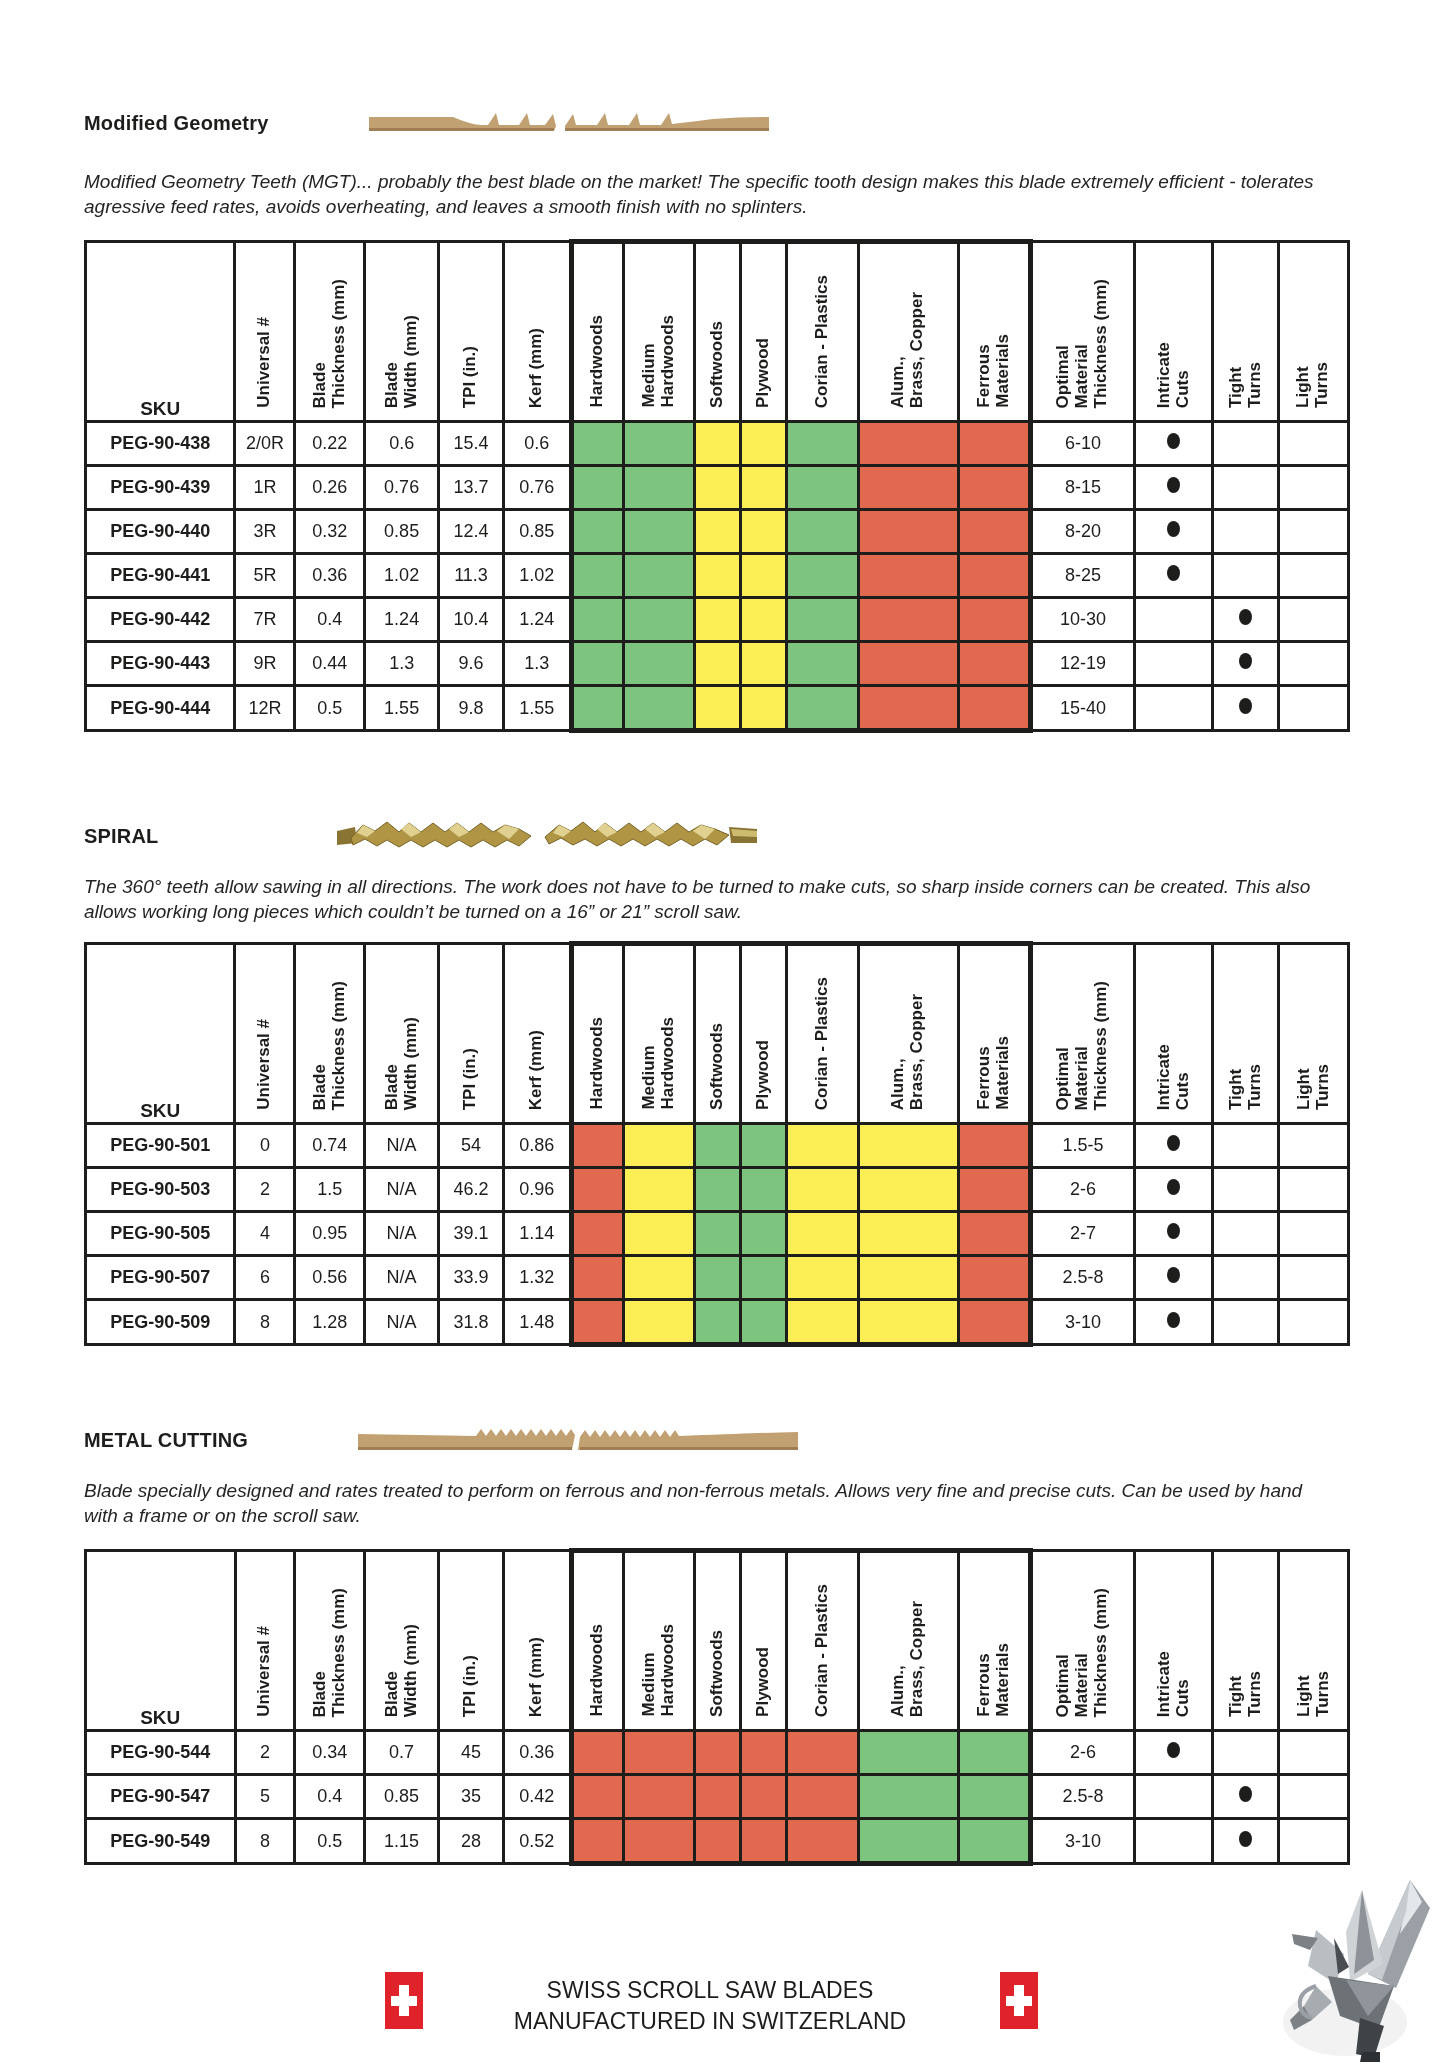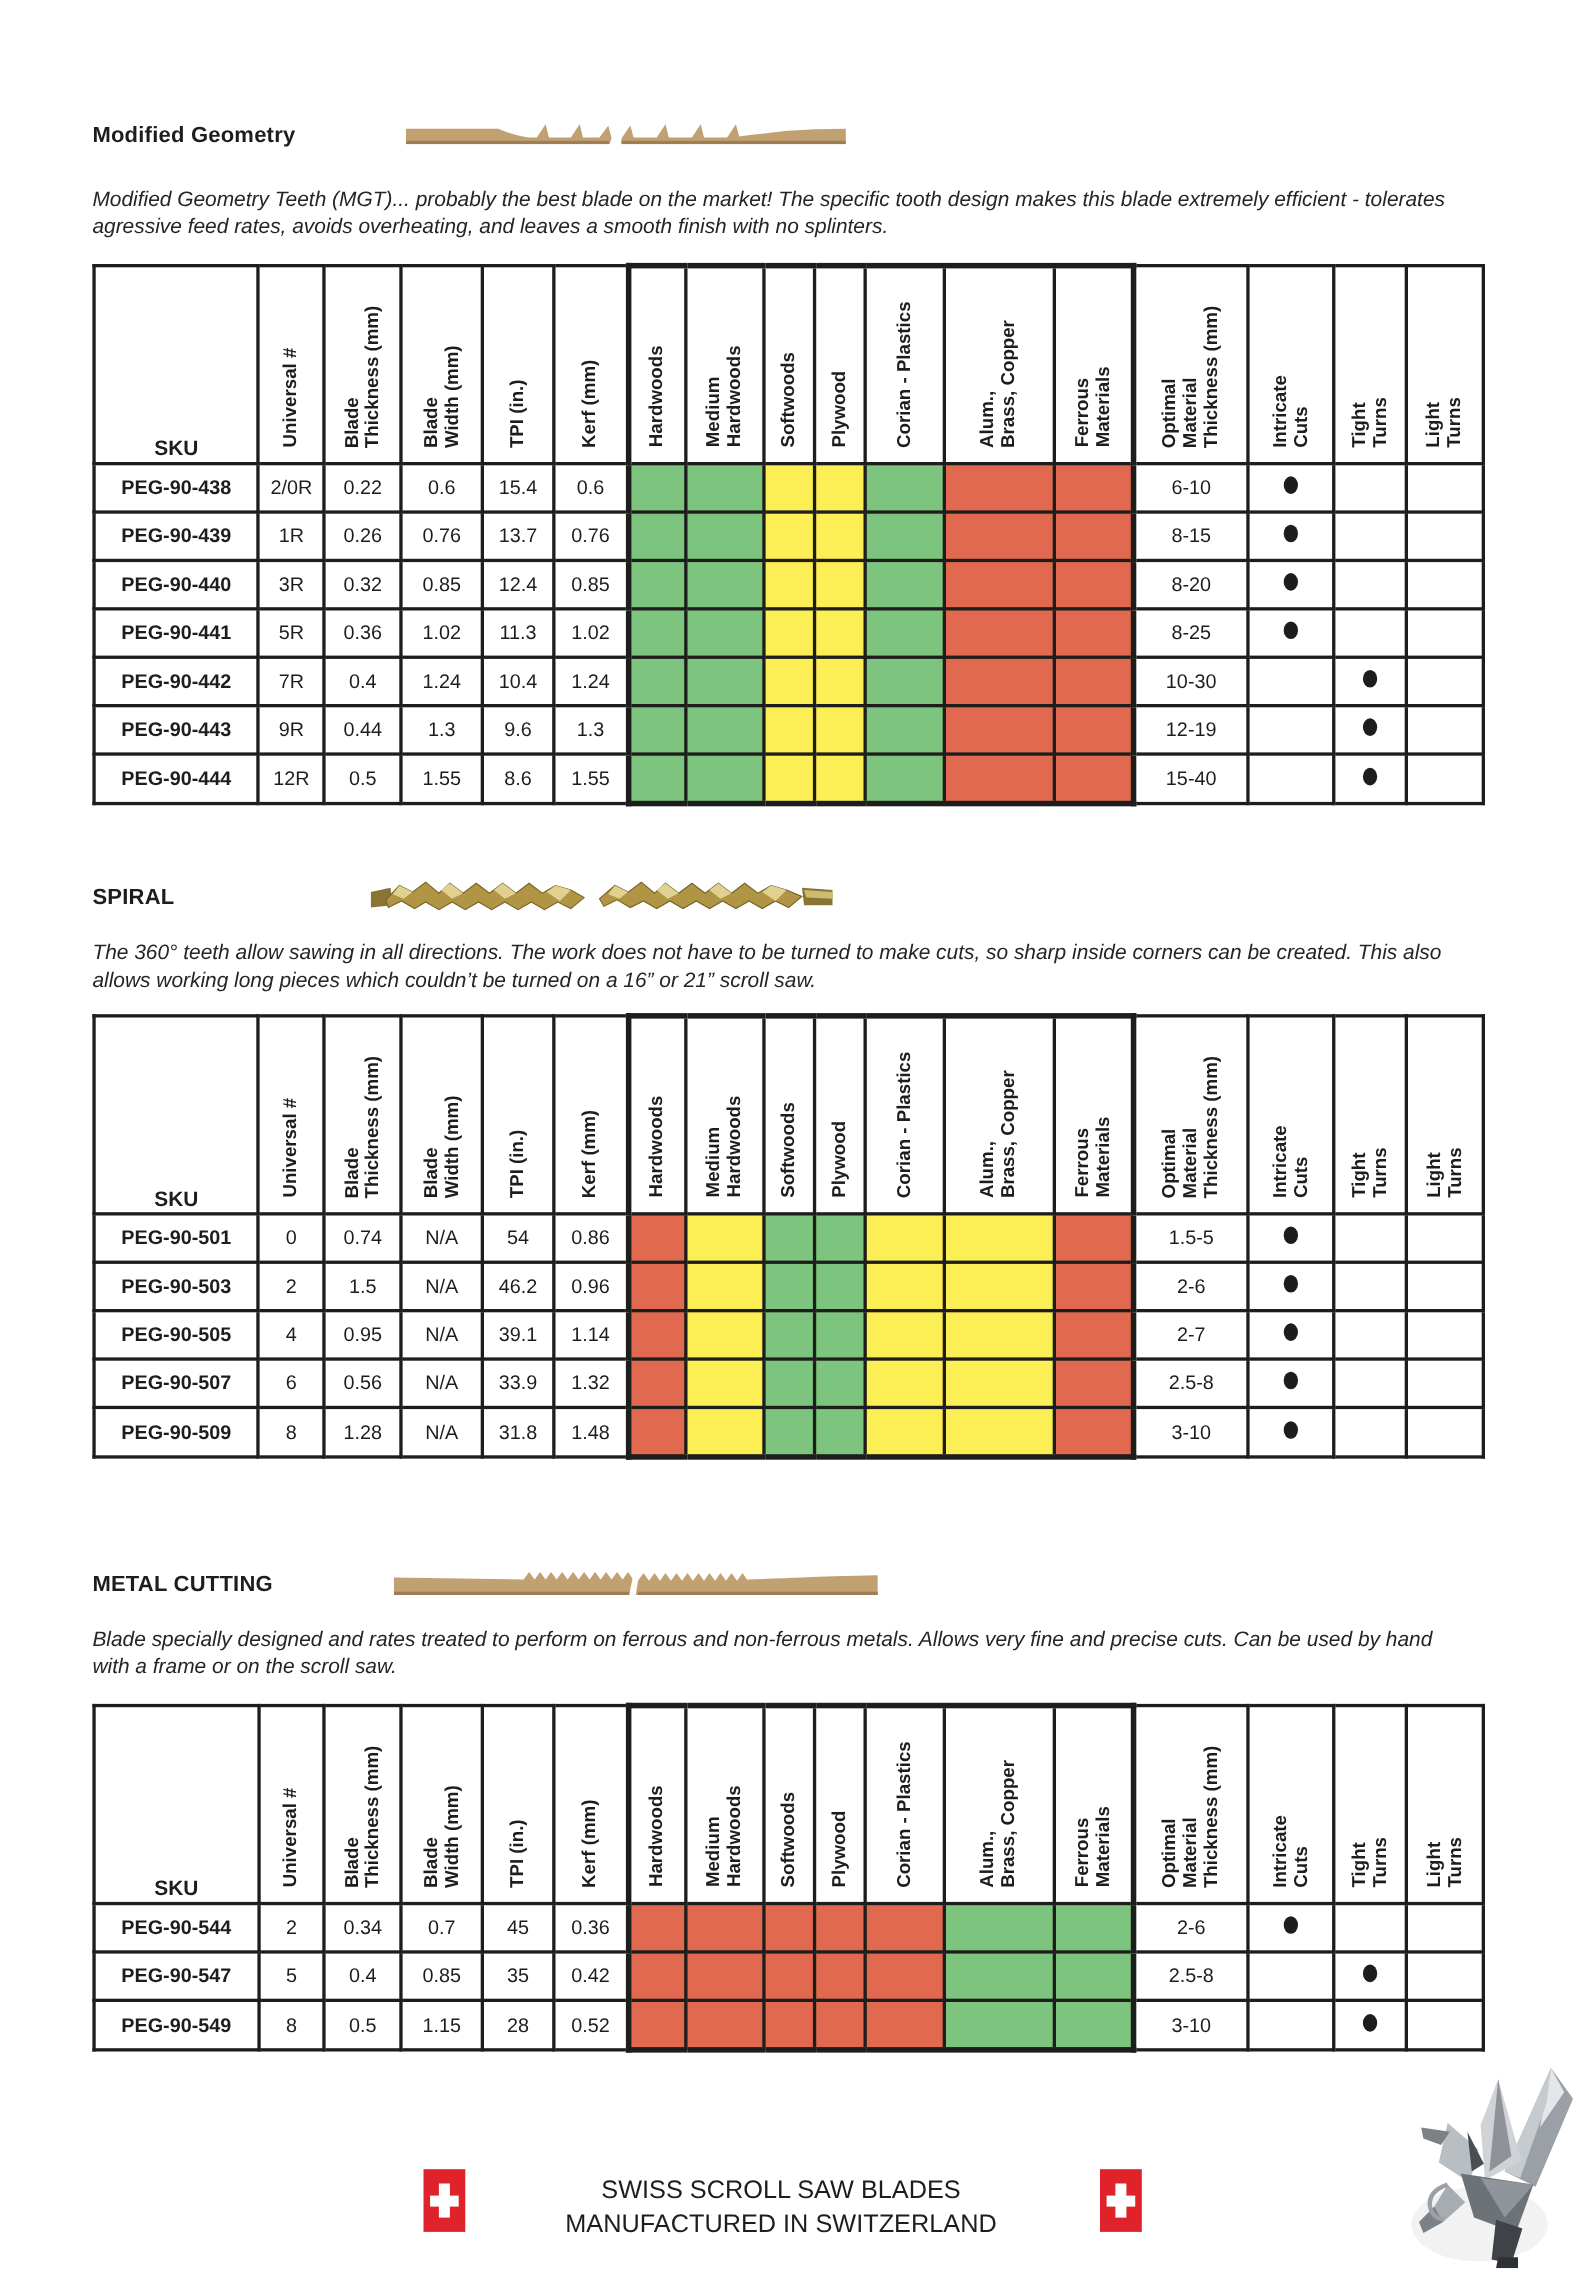--- a/index.html
+++ b/index.html
@@ -2,21 +2,21 @@
 <html><head>
 <meta charset="utf-8">
 <style>
   html,body { margin:0; padding:0; background:#ffffff; }
   .page {
     position:relative; width:1445px; height:2064px; background:#ffffff;
     font-family:"Liberation Sans", sans-serif; color:#1d1d1b; overflow:hidden;
   }
   .section { position:absolute; left:84px; width:1266px; }
   #sec-0 { top:103px; }
-  #sec-1 { top:796px; }
+  #sec-1 { top:816px; }
   #sec-2 { top:1420px; }
   .section-head { display:flex; align-items:center; height:40px; }
   .section-title { font-size:20px; font-weight:bold; letter-spacing:0.2px; margin:0; }
   .blade-art { margin-left:100px; flex:0 0 auto; }
   .section-desc { margin:18px 0 0 0; width:1245px; font-size:19px; line-height:25px; color:#262524;font-style:italic; }
   #sec-0 .section-desc { margin-top:26px; }
   .spec-table { border-collapse:collapse; table-layout:fixed; margin-top:20px; background:#fff; }
   #sec-1 .spec-table { margin-top:17px; }
   .spec-table th, .spec-table td { border:3px solid #1d1d1b; padding:0; }
   .spec-table th { height:176px; vertical-align:bottom; text-align:center; font-weight:bold; }
@@ -223,21 +223,21 @@
             <td>12-19</td>
             <td></td>
             <td><span class="dot"></span></td>
             <td></td>
           </tr>
           <tr>
             <td class="sku">PEG-90-444</td>
             <td>12R</td>
             <td>0.5</td>
             <td>1.55</td>
-            <td>8.6</td>
+            <td>9.8</td>
             <td>1.55</td>
             <td class="mat mat-l mat-b" style="background: rgb(125, 196, 126);"></td>
             <td class="mat mat-b" style="background: rgb(125, 196, 126);"></td>
             <td class="mat mat-b" style="background: rgb(252, 238, 85);"></td>
             <td class="mat mat-b" style="background: rgb(252, 238, 85);"></td>
             <td class="mat mat-b" style="background: rgb(125, 196, 126);"></td>
             <td class="mat mat-b" style="background: rgb(224, 105, 79);"></td>
             <td class="mat mat-r mat-b" style="background: rgb(224, 105, 79);"></td>
             <td>15-40</td>
             <td></td>

